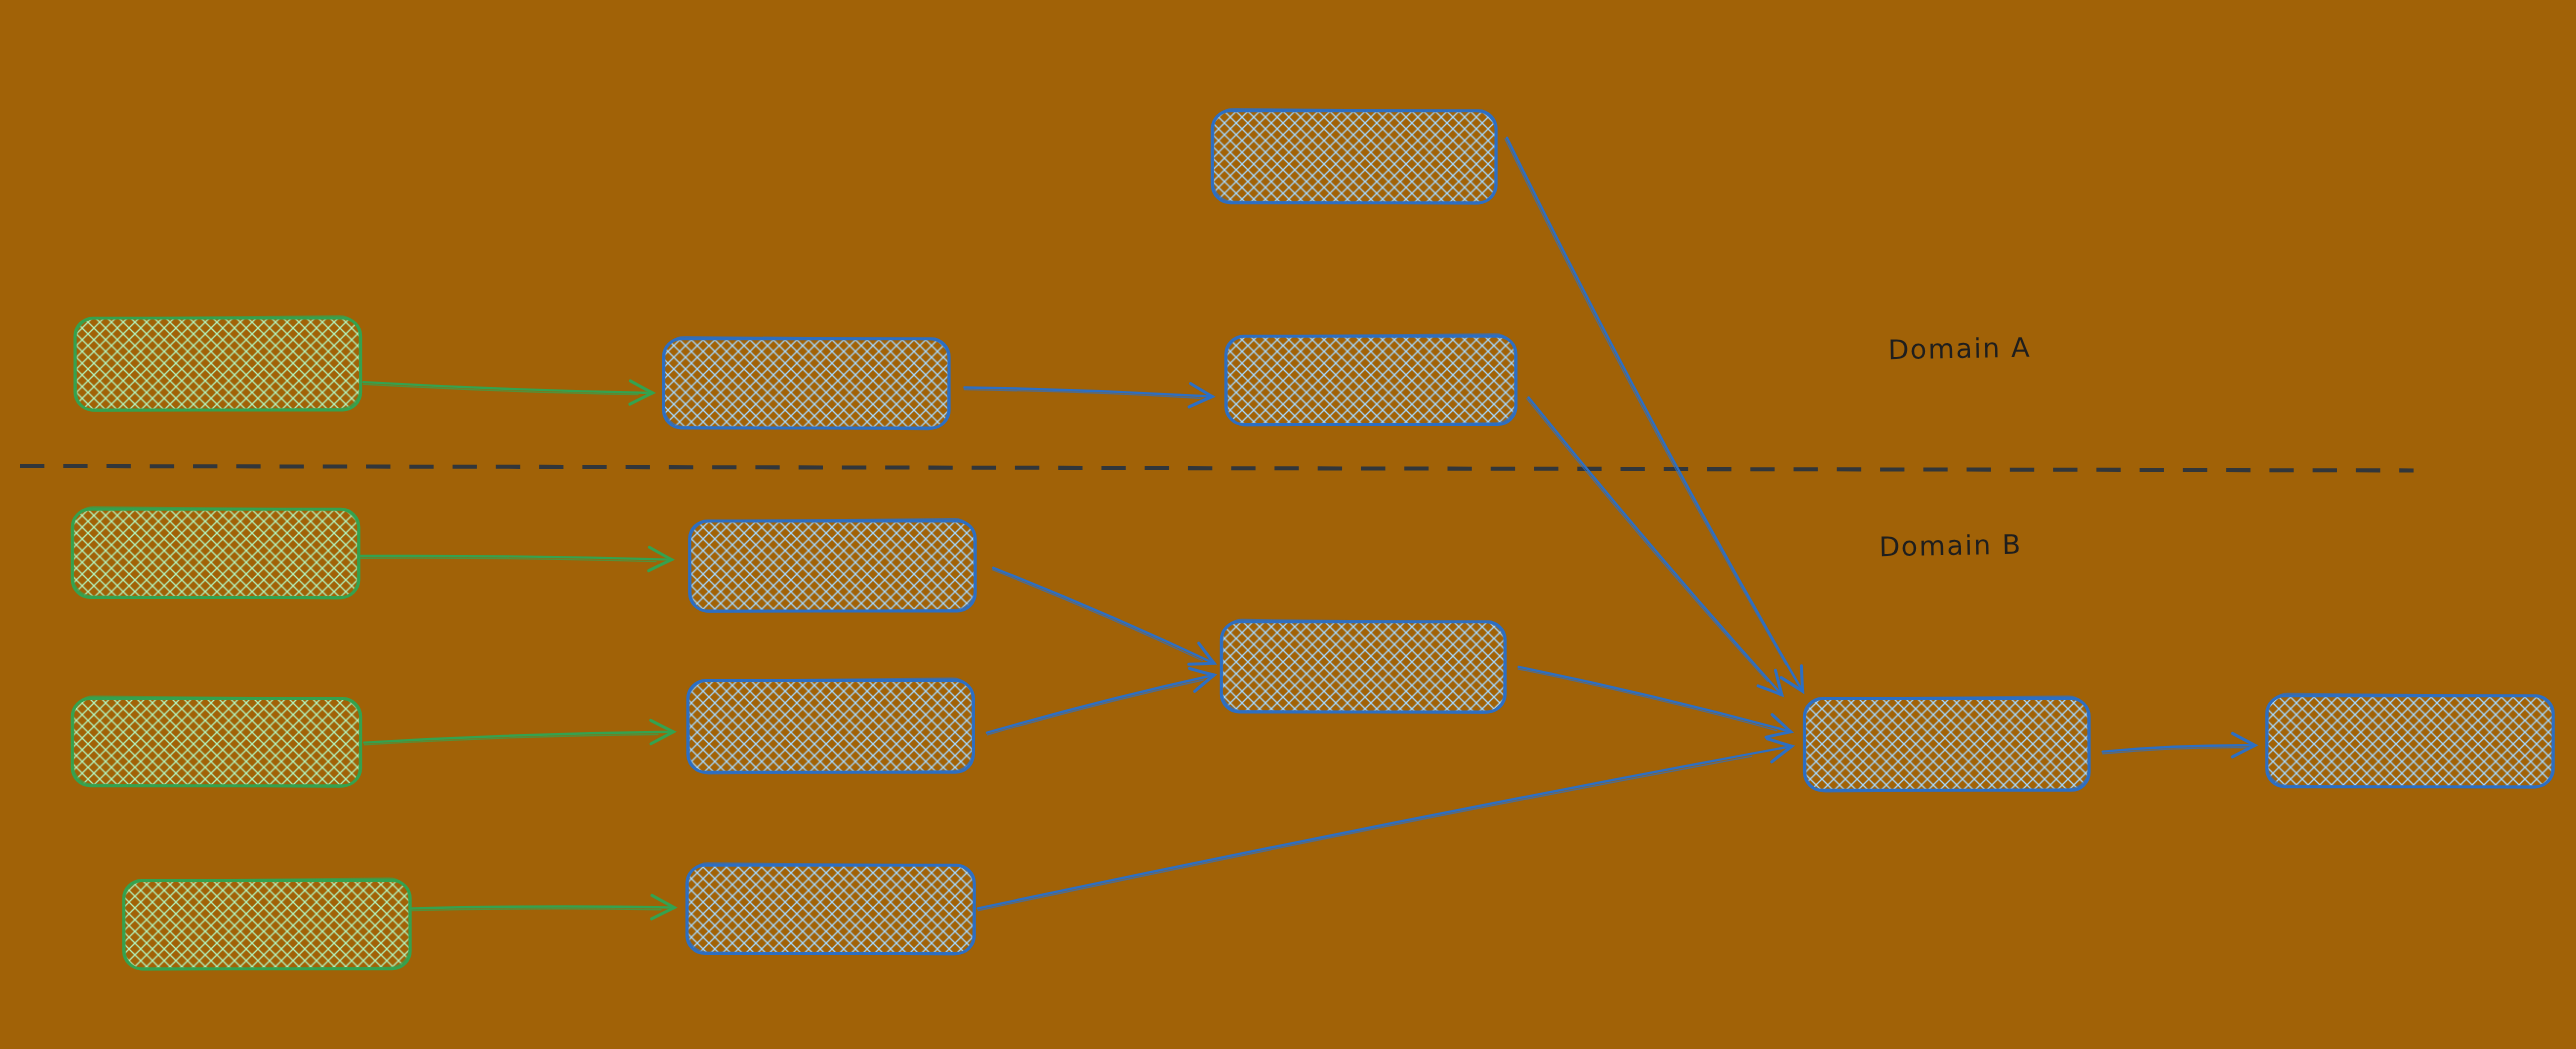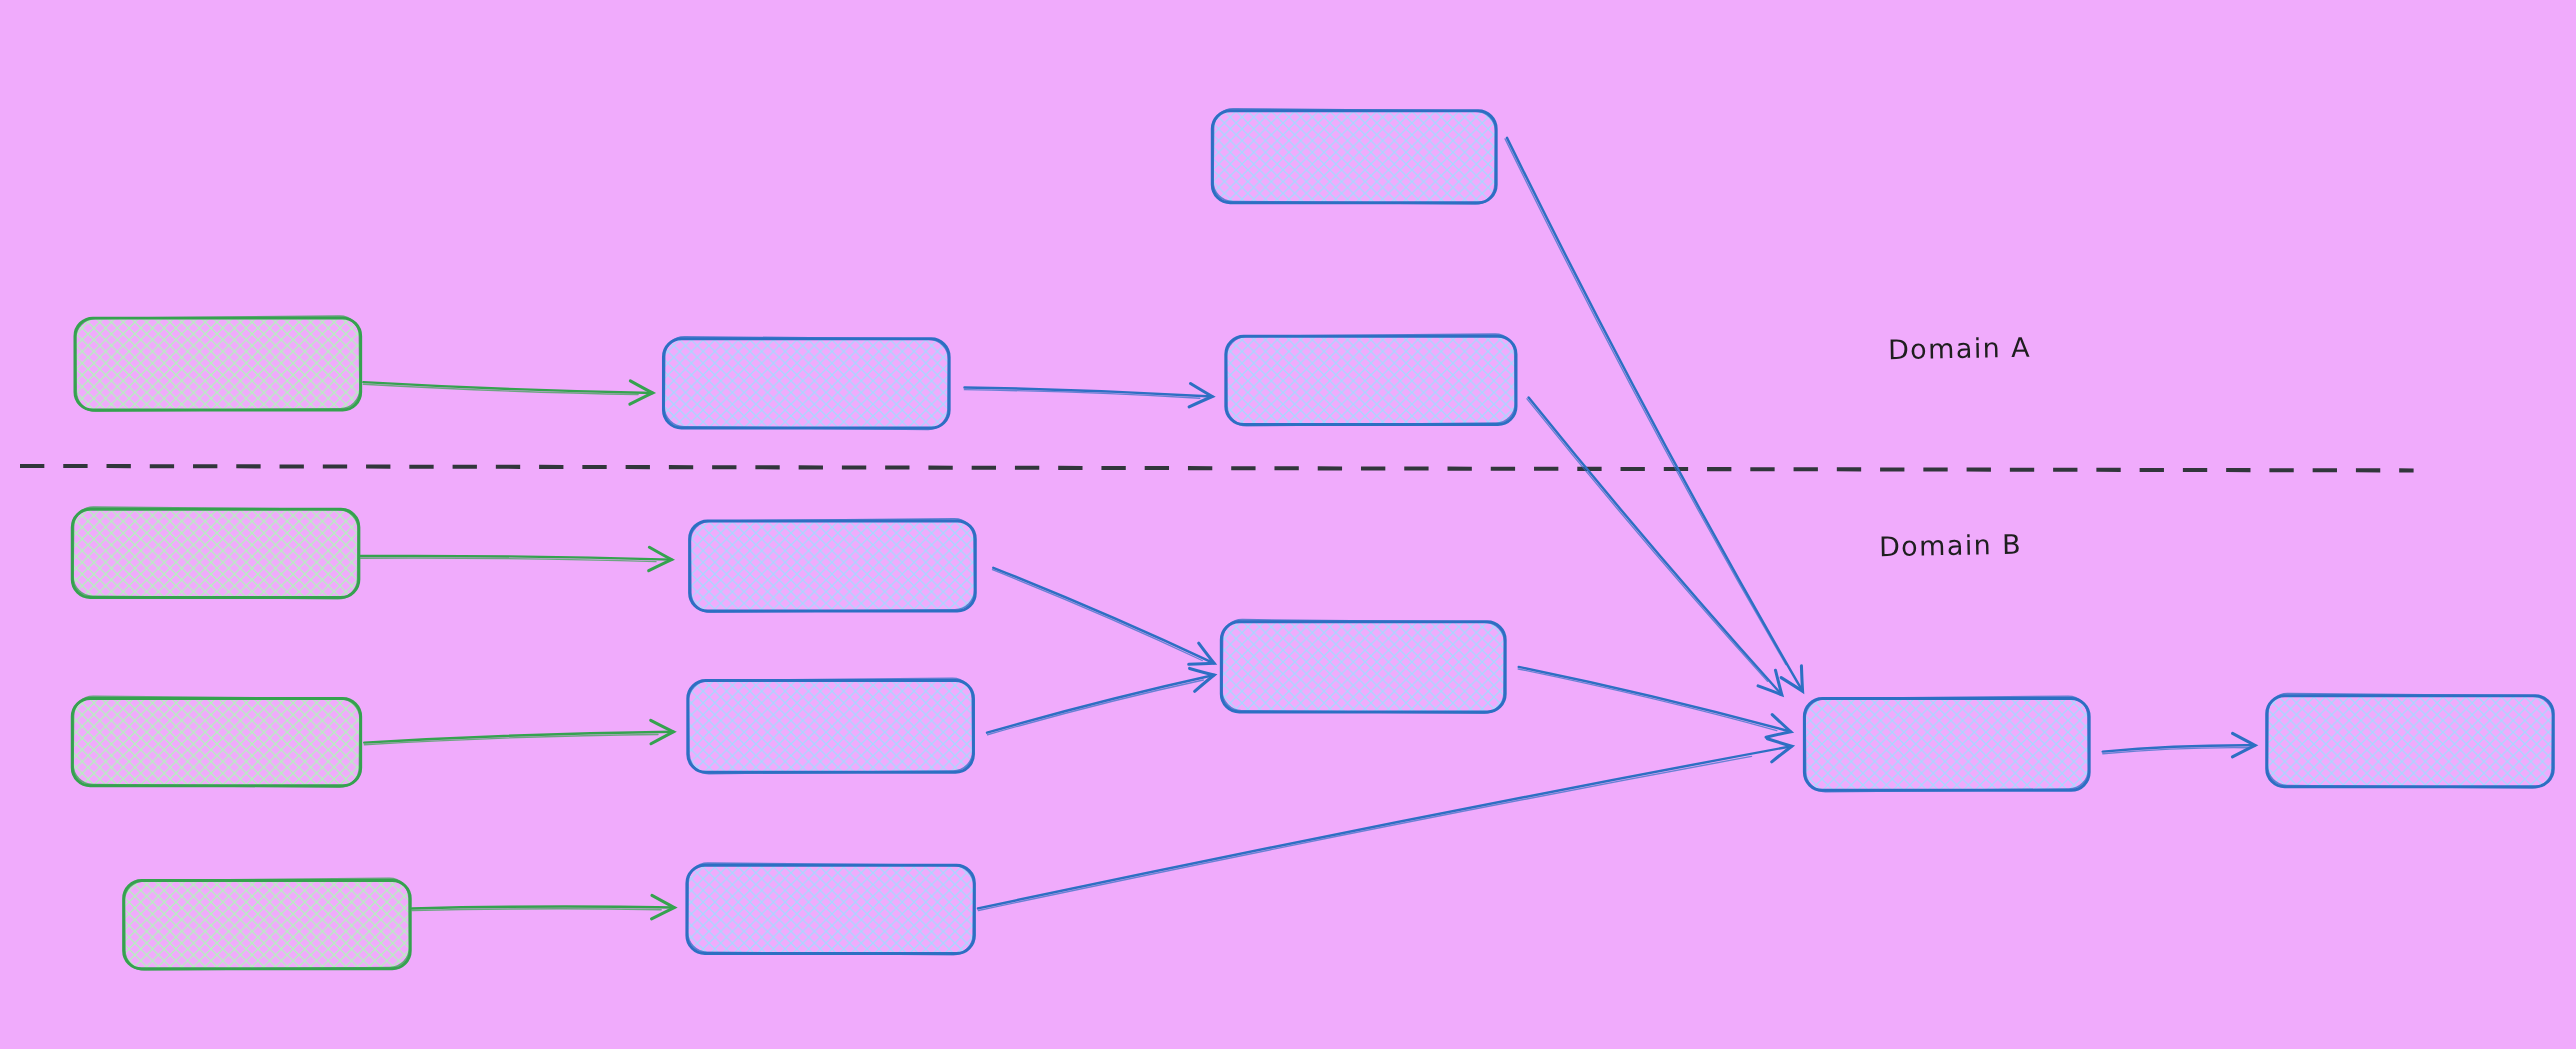--- a/index.html
+++ b/index.html
@@ -1,19 +1,19 @@
 <!DOCTYPE html>
 <html style="font-size:14.4px"><head>
 <meta charset="utf-8">
 <style>
   html,body{margin:0;padding:0;background:#ffffff;}
   .stage{
     position:relative;
     width:2576px;height:1049px;
-    background:#f0abfc;
+    background:#a16207;
     overflow:hidden;
     font-family:"DejaVu Sans", sans-serif;
   }
   .stage svg{position:absolute;left:0;top:0;}
   .domain-label{
     position:absolute;
     color:#1e1e1e;
     font-family:"DejaVu Sans", sans-serif;
     letter-spacing:1.4px;
     white-space:nowrap;

